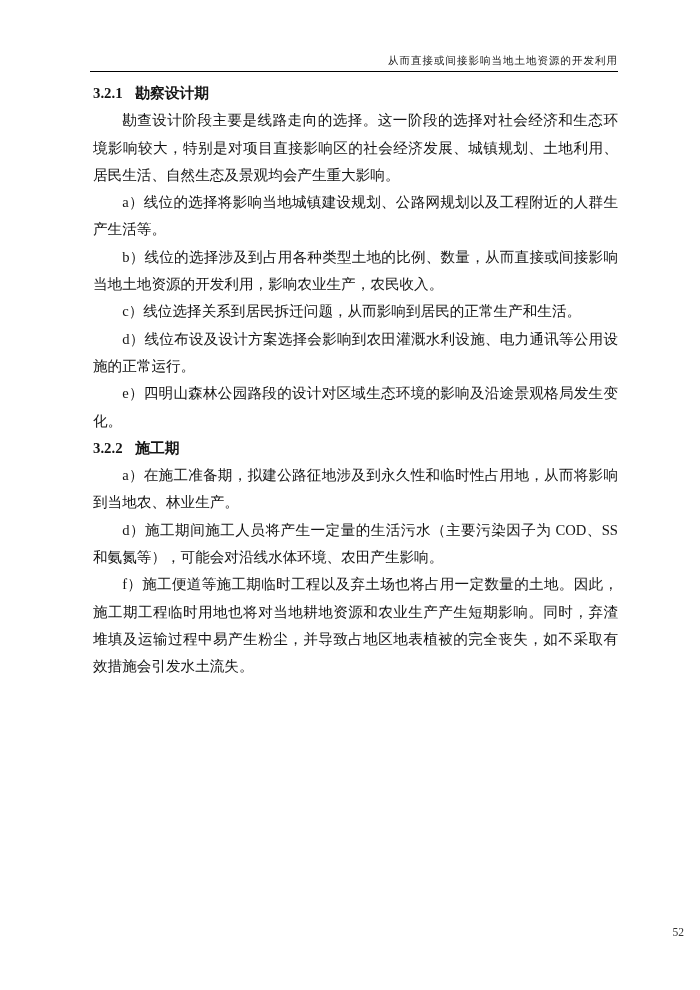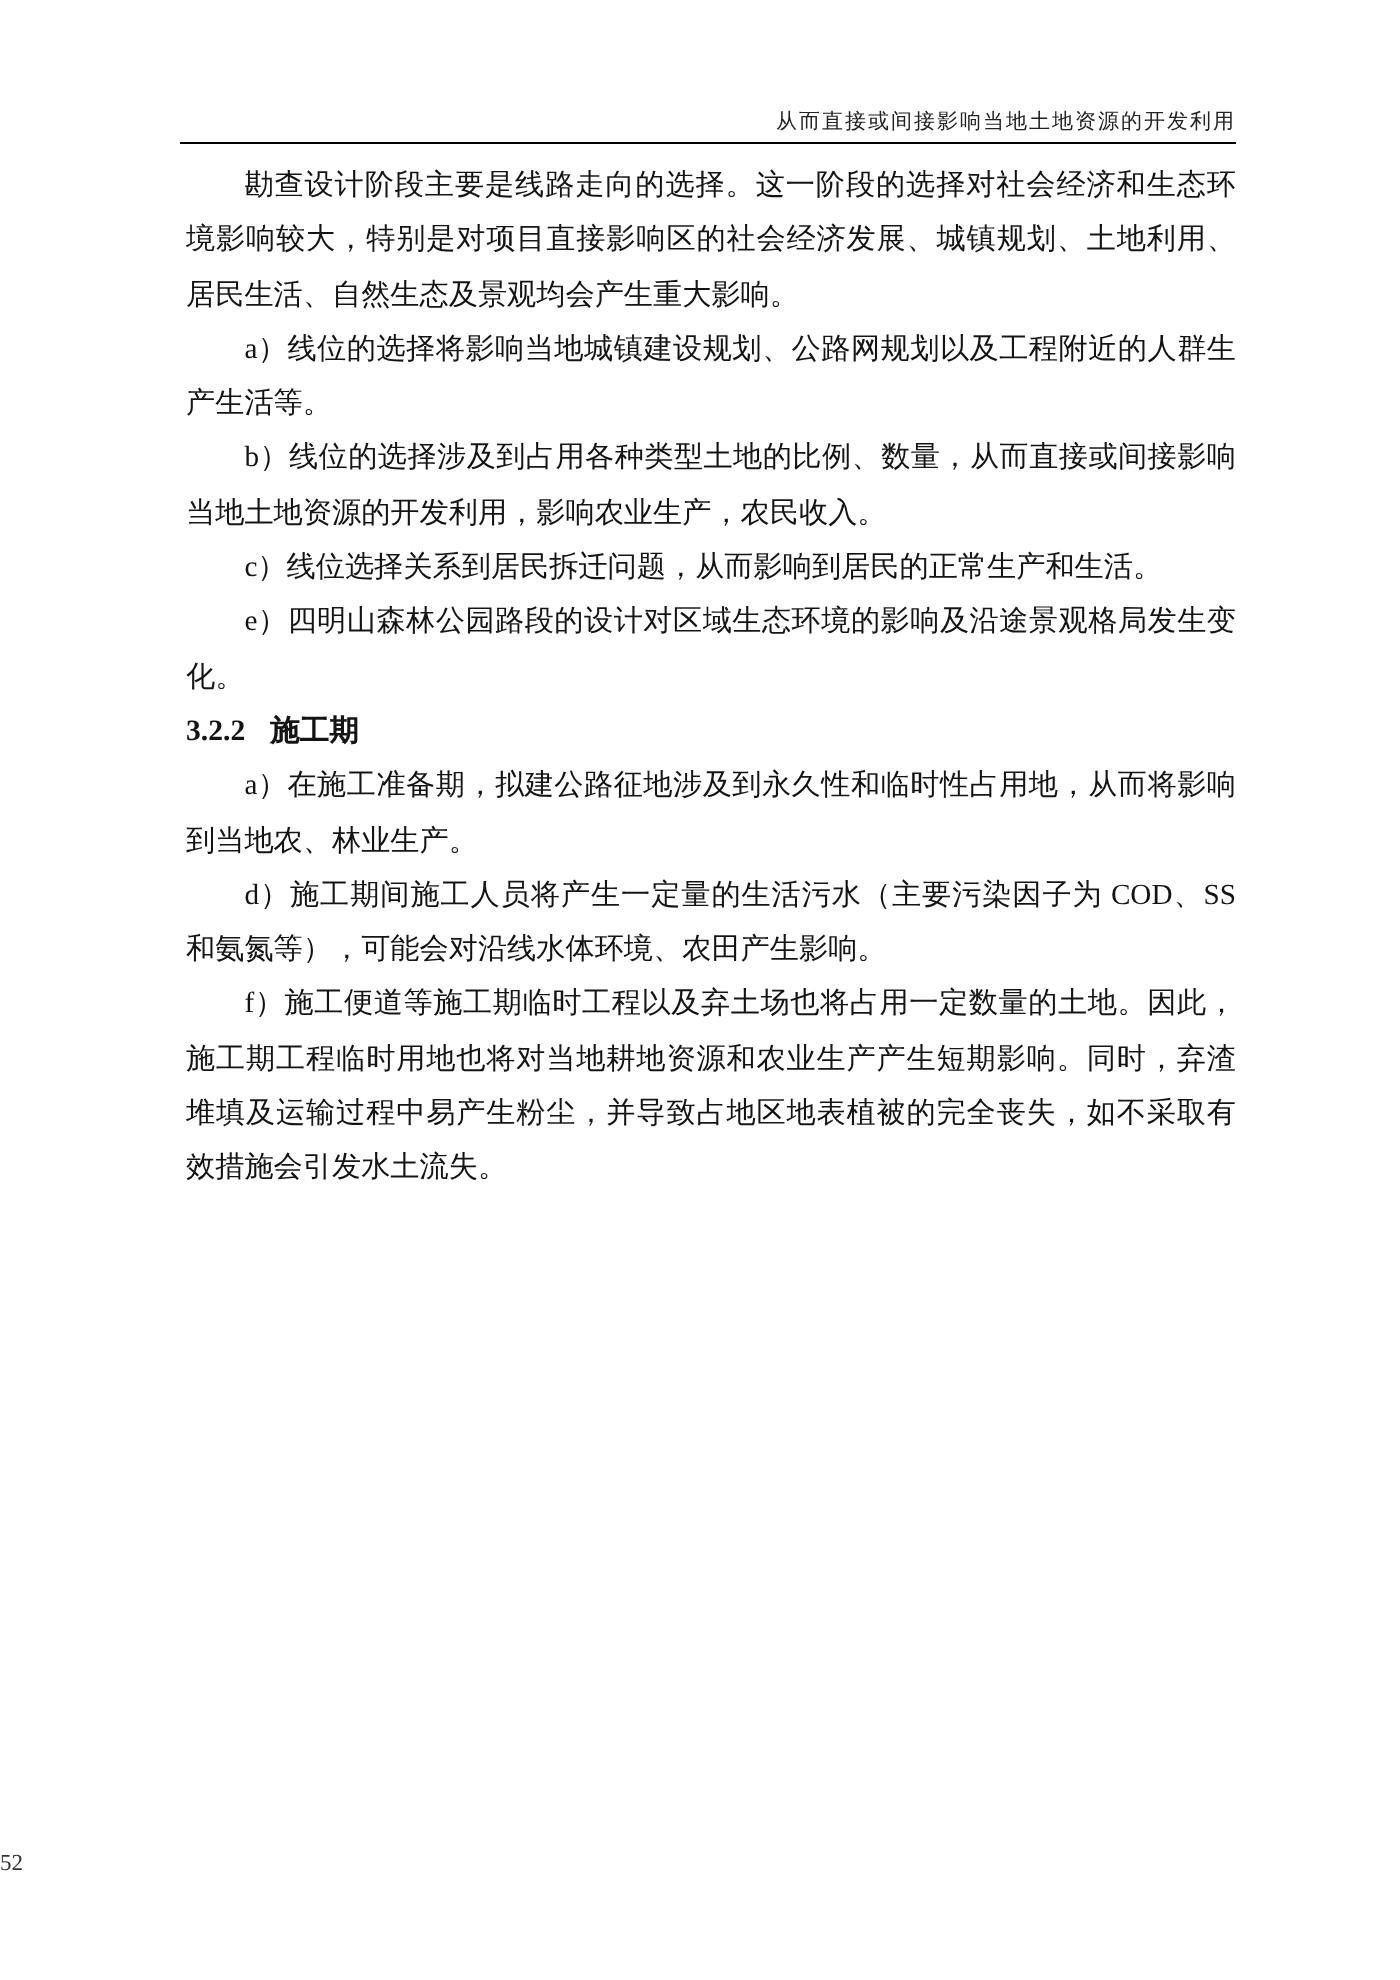--- a/index.html
+++ b/index.html
@@ -44,42 +44,46 @@
   .section-heading {
     font-weight: bold;
     font-size: 14.8px;
     line-height: 27.3px;
   }
   .section-heading .heading-number { margin-right: 0.85em; }
   .para { text-indent: 2em; }
   .page-footer {
     position: absolute;
     bottom: 52px; left: 0; right: 16px;
-    text-align: left;
+    text-align: right;
     font-size: 11.5px;
     color: #333333;
   }
 </style>
 </head>
 <body>
 
 <div class="sheet">
 
   <div class="page-header">从而直接或间接影响当地土地资源的开发利用</div>
 
   <hr class="header-rule">
 
   <div class="content">
 
 
+    <h3 class="section-heading">
+      <span class="heading-number">3.2.1</span><span>勘察设计期</span>
+    </h3>
 
     <p class="para">勘查设计阶段主要是线路走向的选择。这一阶段的选择对社会经济和生态环境影响较大，特别是对项目直接影响区的社会经济发展、城镇规划、土地利用、居民生活、自然生态及景观均会产生重大影响。</p>
     <p class="para">a）线位的选择将影响当地城镇建设规划、公路网规划以及工程附近的人群生产生活等。</p>
     <p class="para">b）线位的选择涉及到占用各种类型土地的比例、数量，从而直接或间接影响当地土地资源的开发利用，影响农业生产，农民收入。</p>
     <p class="para">c）线位选择关系到居民拆迁问题，从而影响到居民的正常生产和生活。</p>
+    <p class="para">d）线位布设及设计方案选择会影响到农田灌溉水利设施、电力通讯等公用设施的正常运行。</p>
     <p class="para">e）四明山森林公园路段的设计对区域生态环境的影响及沿途景观格局发生变化。</p>
 
     <h3 class="section-heading">
       <span class="heading-number">3.2.2</span><span>施工期</span>
     </h3>
 
     <p class="para">a）在施工准备期，拟建公路征地涉及到永久性和临时性占用地，从而将影响到当地农、林业生产。</p>
     <p class="para">d）施工期间施工人员将产生一定量的生活污水（主要污染因子为 COD、SS 和氨氮等），可能会对沿线水体环境、农田产生影响。</p>
     <p class="para">f）施工便道等施工期临时工程以及弃土场也将占用一定数量的土地。因此，施工期工程临时用地也将对当地耕地资源和农业生产产生短期影响。同时，弃渣堆填及运输过程中易产生粉尘，并导致占地区地表植被的完全丧失，如不采取有效措施会引发水土流失。</p>
 

